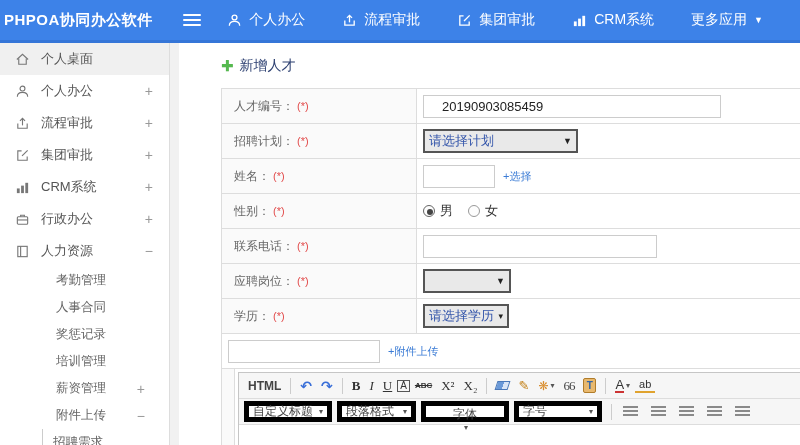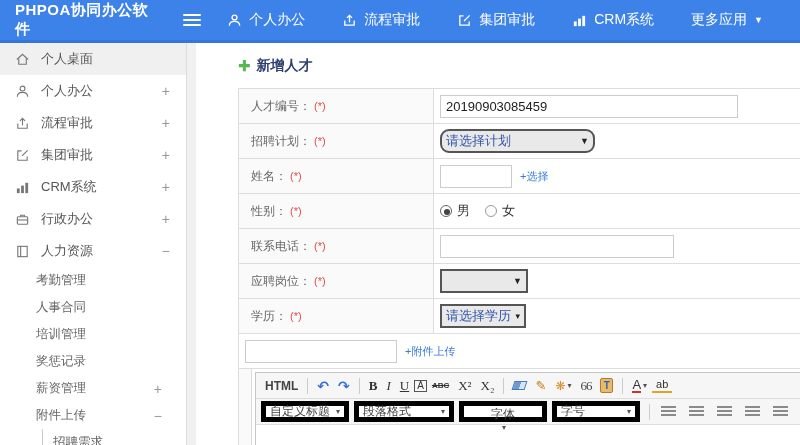--- a/index.html
+++ b/index.html
@@ -2,75 +2,75 @@
 <html><head>
 <meta charset="utf-8">
 <style>
   * { box-sizing: border-box; margin: 0; padding: 0; }
   html,body { width:800px; height:445px; overflow:hidden; background:#fff;
     font-family:"Liberation Sans","DejaVu Sans",sans-serif; }
 
   
   .navbar { height:40px; background:#3d82e8; display:flex; align-items:center; color:#fff; }
   .navbar-accent { height:3px; background:#3576d8; }
-  .brand { font-size:15px; font-weight:bold; padding-left:15px; width:178px; letter-spacing:0.5px; }
+  .brand { font-size:15px; font-weight:bold; padding-left:4px; width:178px; letter-spacing:0.5px; }
   .hamburger { width:20px; margin-left:22px; cursor:pointer; }
   .hamburger i { display:block; height:2px; background:#fff; margin:3px 0; border-radius:1px; }
   .nav-items { display:flex; align-items:center; margin-left:26px; }
   .nav-item { display:flex; align-items:center; gap:7px; color:#fff; font-size:14px;
     margin-right:37px; cursor:pointer; white-space:nowrap; }
   .nav-item svg { display:block; }
   .caret { font-size:9px; line-height:1; }
 
   
   .layout { display:flex; height:402px; }
-  .sidebar { width:187px; background:#fff; border-right:1px solid #ddd; overflow:hidden; }
+  .sidebar { width:170px; background:#fff; border-right:1px solid #ddd; overflow:hidden; }
   .side-scroll { width:9px; background:#f1f1f1; }
   .main { flex:1; background:#fff; position:relative; overflow:hidden; }
 
   
   .side-item { height:32px; display:flex; align-items:center; padding-left:15px;
     font-size:13px; color:#555; cursor:pointer; }
   .side-item.selected { background:#f0f0f0; }
   .side-item .s-ic { width:16px; margin-right:10px; display:flex; }
   .expander { margin-left:auto; margin-right:16px; color:#999; font-size:14px; }
-  .side-sub { height:27px; display:flex; align-items:center; padding-left:36px;
+  .side-sub { height:27px; display:flex; align-items:center; padding-left:56px;
     font-size:12.5px; color:#666; cursor:pointer; }
   .side-sub .expander { margin-right:24px; }
   .side-third { height:27px; display:flex; align-items:center; margin-left:42px;
     border-left:1px solid #ccc; padding-left:10px; font-size:12.5px; color:#666; cursor:pointer; }
 
   
   .page-header { display:flex; align-items:center; gap:6px; padding:14px 0 0 42px; }
   .plus-ic { color:#55b94f; font-size:15px; font-weight:bold; text-shadow:0 1px 0 #cde8cc; }
-  .page-title { font-size:14px; font-weight:bold; color:#2e4172; }
+  .page-title { font-size:14px; font-weight:normal; color:#2e4172; }
 
   
   .form { position:absolute; left:42px; top:45px; width:760px;
     border-top:1px solid #ddd; border-left:1px solid #ddd; }
   .frow { display:flex; border-bottom:1px solid #ddd; min-height:35px; }
   .fl { width:195px; background:#fafafa; border-right:1px solid #ddd;
     display:flex; align-items:center; padding-left:12px; font-size:12px; color:#666; }
   .req { color:#e24c4c; margin-left:3px; font-size:11px; }
   .fv { flex:1; display:flex; align-items:center; padding-left:6px; background:#fff; }
   .frow-editor { min-height:78px; border-bottom:none; }
   .frow-editor .fv { align-items:flex-start; padding:3px 0 0 3px; }
 
-  input.txt { height:23px; border:1px solid #ccc; font-size:13px; padding:0 5px;
+  input.txt { height:23px; border:1px solid #ccc; font-size:13px; padding:0 18px;
     font-family:inherit; color:#222; background:#fff; }
   .txt-talent { width:298px; }
   .txt-name { width:72px; background:#f2f2f2; border-color:#b8b8b8; }
   .txt-phone { width:234px; }
   .txt-resume { width:152px; }
   .form-link { color:#3a7bd5; font-size:11px; margin-left:8px; text-decoration:none; cursor:pointer; }
 
   .fake-select { display:inline-flex; align-items:center; justify-content:space-between;
     border:2px solid #555; background:#e9e9e9; height:24px; padding:0 4px;
     font-size:13px; color:#3355aa; cursor:pointer; }
-  .sel-plan { width:155px;border-radius:9px; }
+  .sel-plan { width:155px; }
   .sel-pos { width:88px; color:#666; }
   .sel-edu { width:86px; }
   .fake-select .caret-s { color:#222; font-size:9px; }
 
   .radio-group { display:flex; align-items:center; gap:5px; font-size:13px; color:#333; }
   .radio { width:12px; height:12px; border-radius:50%; border:1px solid #999;
     background:#fdfdfd; display:inline-block; position:relative; cursor:pointer; }
   .radio.checked { border-color:#666; }
   .radio.checked::after { content:""; position:absolute; left:3px; top:3px;
     width:6px; height:6px; border-radius:50%; background:#444; }
@@ -98,21 +98,21 @@
   .paste-ic { width:13px; height:15px; background:#e9b96e; border:1px solid #b07c2a;
     color:#3465a4; font-weight:bold; font-size:10px; display:flex; align-items:center;
     justify-content:center; border-radius:2px; }
   .tb-fontcolor { font-size:13px; border-bottom:2px solid #cc3333; padding-bottom:0; }
   .tb-highlight { font-size:11px; border-bottom:2px solid #e0a32e; }
   .tsep { width:1px; height:16px; background:#ccc; margin:0 4px; }
   .mini-caret { font-size:8px; color:#555; margin-left:2px; }
   .tb-select { display:inline-flex; align-items:center; justify-content:space-between;
     border:5px solid #000000; background:#fff; height:21px; font-size:12px; color:#444;
     padding:0 4px; margin-right:4px; cursor:pointer; }
-  .ts1 { width:88px; } .ts2 { width:100px; } .ts3 { width:88px;flex-direction:column; } .ts4 { width:88px; }
+  .ts1 { width:88px; } .ts2 { width:79px; } .ts3 { width:88px;flex-direction:column; } .ts4 { width:88px; }
   .align-ic { width:15px; height:11px; margin:0 6px;
     background:repeating-linear-gradient(to bottom,#8a8a8a 0 2px,transparent 2px 4px); cursor:pointer; }
   .editor-content { height:40px; background:#fff; }
 </style>
 </head>
 <body>
 
 <div class="navbar">
   <div class="brand">PHPOA协同办公软件</div>
   <div class="hamburger">
@@ -253,25 +253,25 @@
 
     <div class="side-sub">
       <span>考勤管理</span>
       <span class="expander"></span>
     </div>
     <div class="side-sub">
       <span>人事合同</span>
       <span class="expander"></span>
     </div>
     <div class="side-sub">
+      <span>奖惩记录</span>
+      <span class="expander"></span>
+    </div>
+    <div class="side-sub">
       <span>培训管理</span>
-      <span class="expander"></span>
-    </div>
-    <div class="side-sub">
-      <span>奖惩记录</span>
       <span class="expander"></span>
     </div>
     <div class="side-sub">
       <span>薪资管理</span>
       <span class="expander">+</span>
     </div>
     <div class="side-sub">
       <span>附件上传</span>
       <span class="expander">−</span>
     </div>

